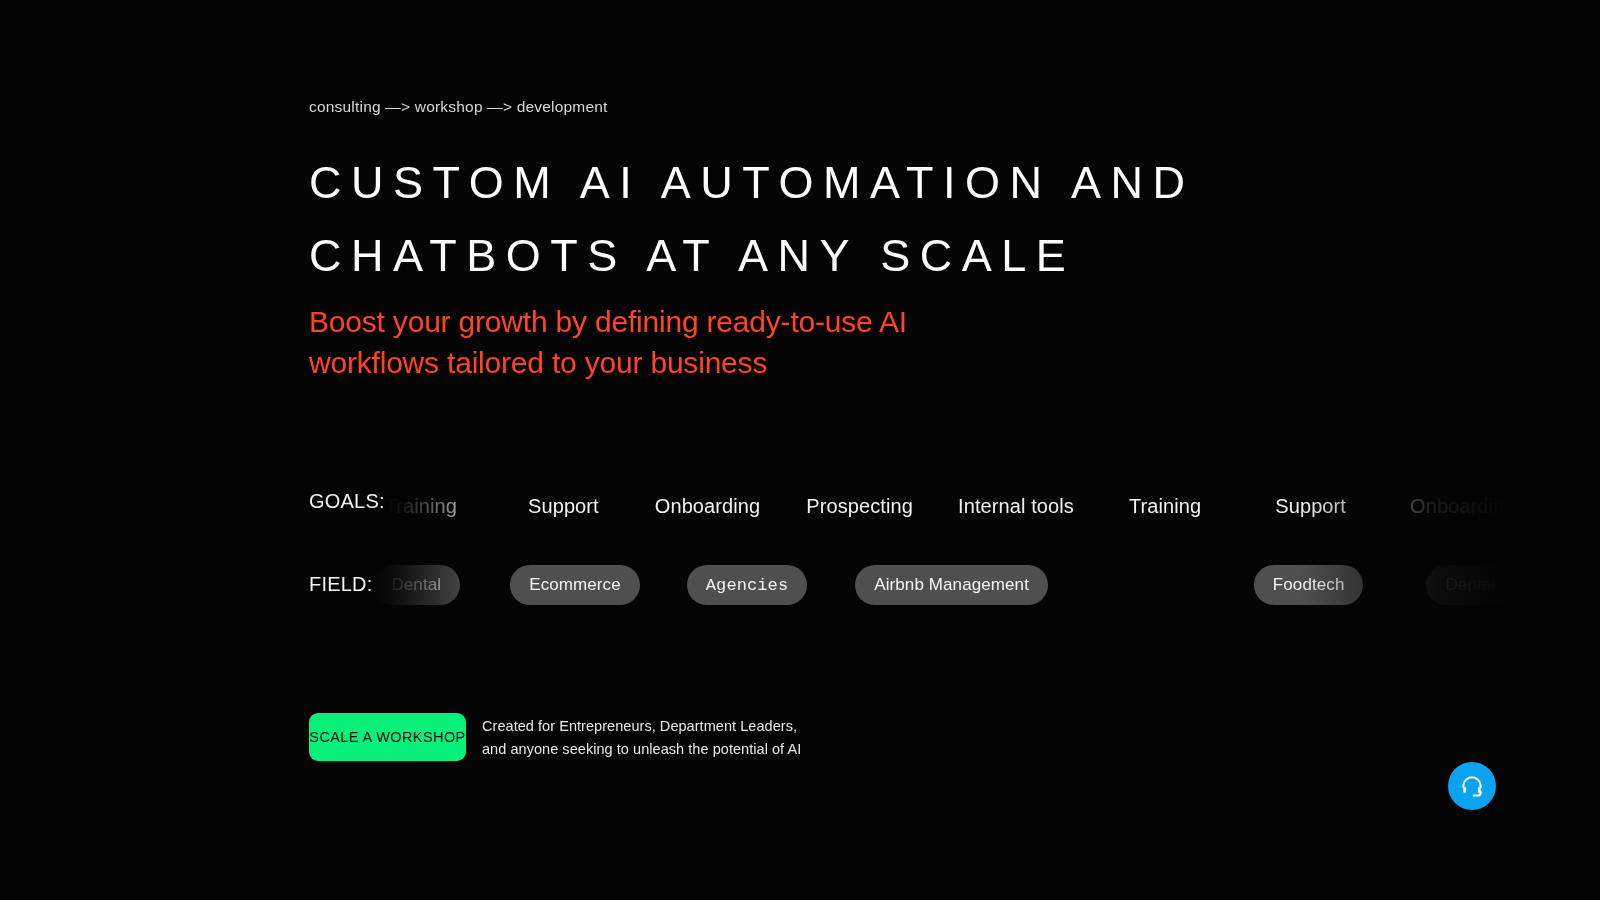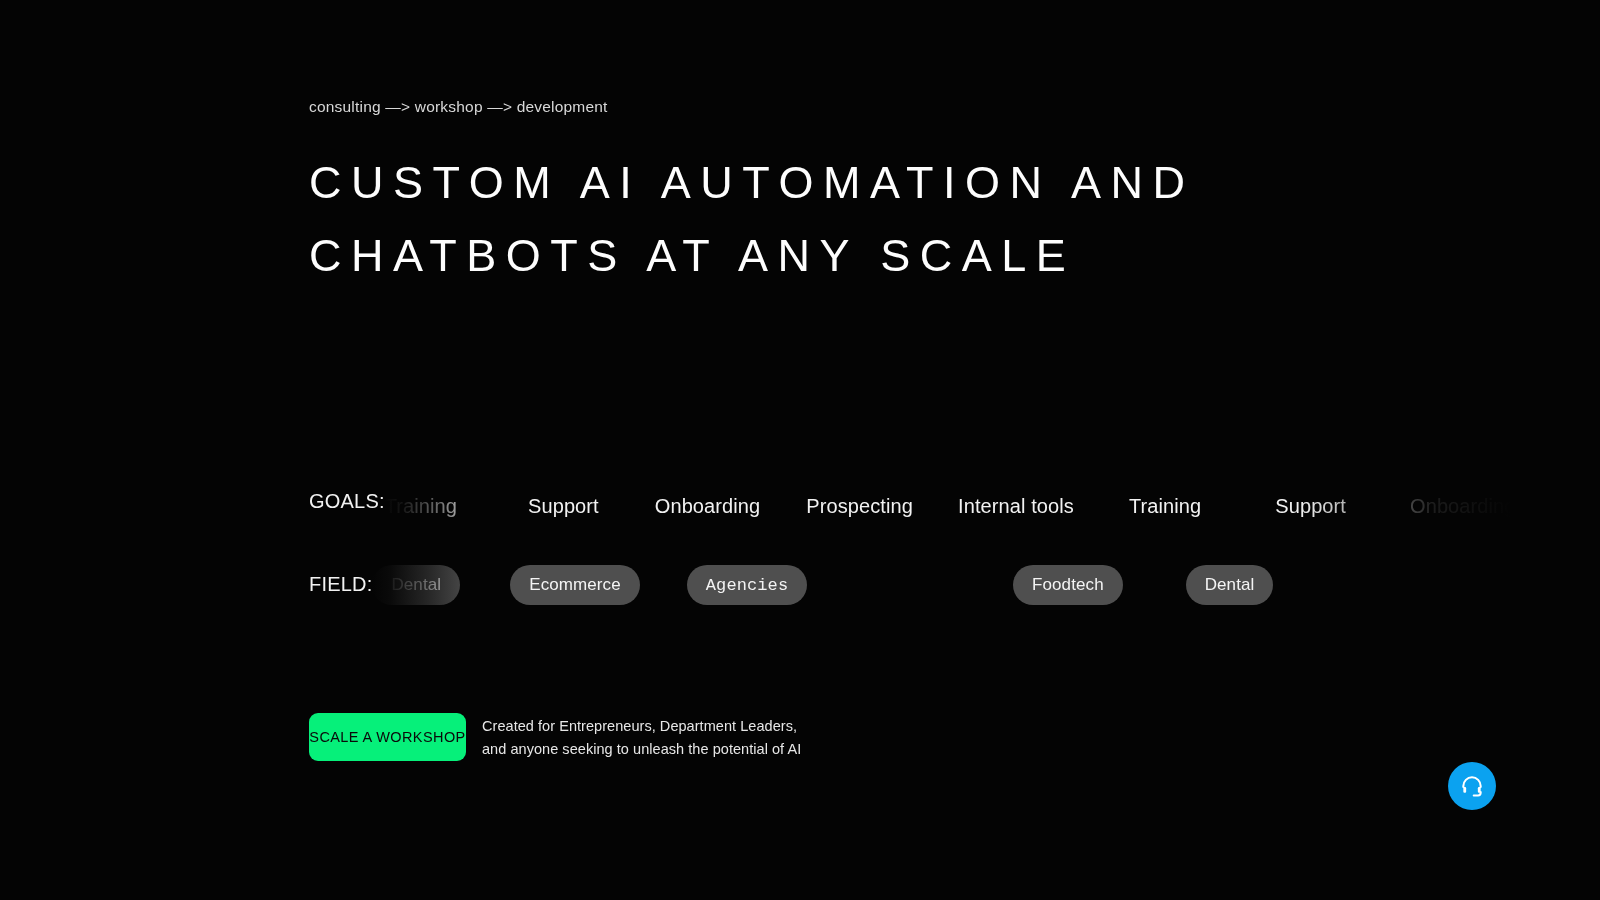--- a/index.html
+++ b/index.html
@@ -208,20 +208,22 @@
 </head>
 <body>
 
 <div class="page">
 
   <div class="breadcrumb">consulting —&gt; workshop —&gt; development</div>
 
   <h1 class="headline">CUSTOM AI AUTOMATION AND
 CHATBOTS AT ANY SCALE</h1>
 
+  <p class="subheadline">Boost your growth by defining ready-to-use AI
+workflows tailored to your business</p>
 
   <div class="row row-goals">
     <div class="row-label">GOALS:</div>
     <div class="row-track-wrap">
       <div class="row-track" id="goals-track">
           <span class="goal-item" style="margin-left: 0px;">Training</span>
           <span class="goal-item" style="margin-left: 71px;">Support</span>
           <span class="goal-item" style="margin-left: 56px;">Onboarding</span>
           <span class="goal-item" style="margin-left: 46px;">Prospecting</span>
           <span class="goal-item" style="margin-left: 45px;">Internal tools</span>
@@ -234,20 +236,21 @@
     </div>
   </div>
 
   <div class="row row-field">
     <div class="row-label">FIELD:</div>
     <div class="row-track-wrap">
       <div class="row-track" id="field-track">
           <span class="field-chip" style="margin-left: 0px;">Dental</span>
           <span class="field-chip" style="margin-left: 50px;">Ecommerce</span>
           <span class="field-chip" style="margin-left: 47px; font-family: Liberation Mono, monospace;">Agencies</span>
+          <span class="field-chip" style="margin-left: 48px;">Airbnb Management</span>
           <span class="field-chip is-ghost" style="margin-left: 48px;">Pet services</span>
           <span class="field-chip" style="margin-left: 26px;">Foodtech</span>
           <span class="field-chip" style="margin-left: 63px;">Dental</span>
         </div>
       <div class="fade-left"></div>
       <div class="fade-right"></div>
     </div>
   </div>
 
   <div class="cta-row">

